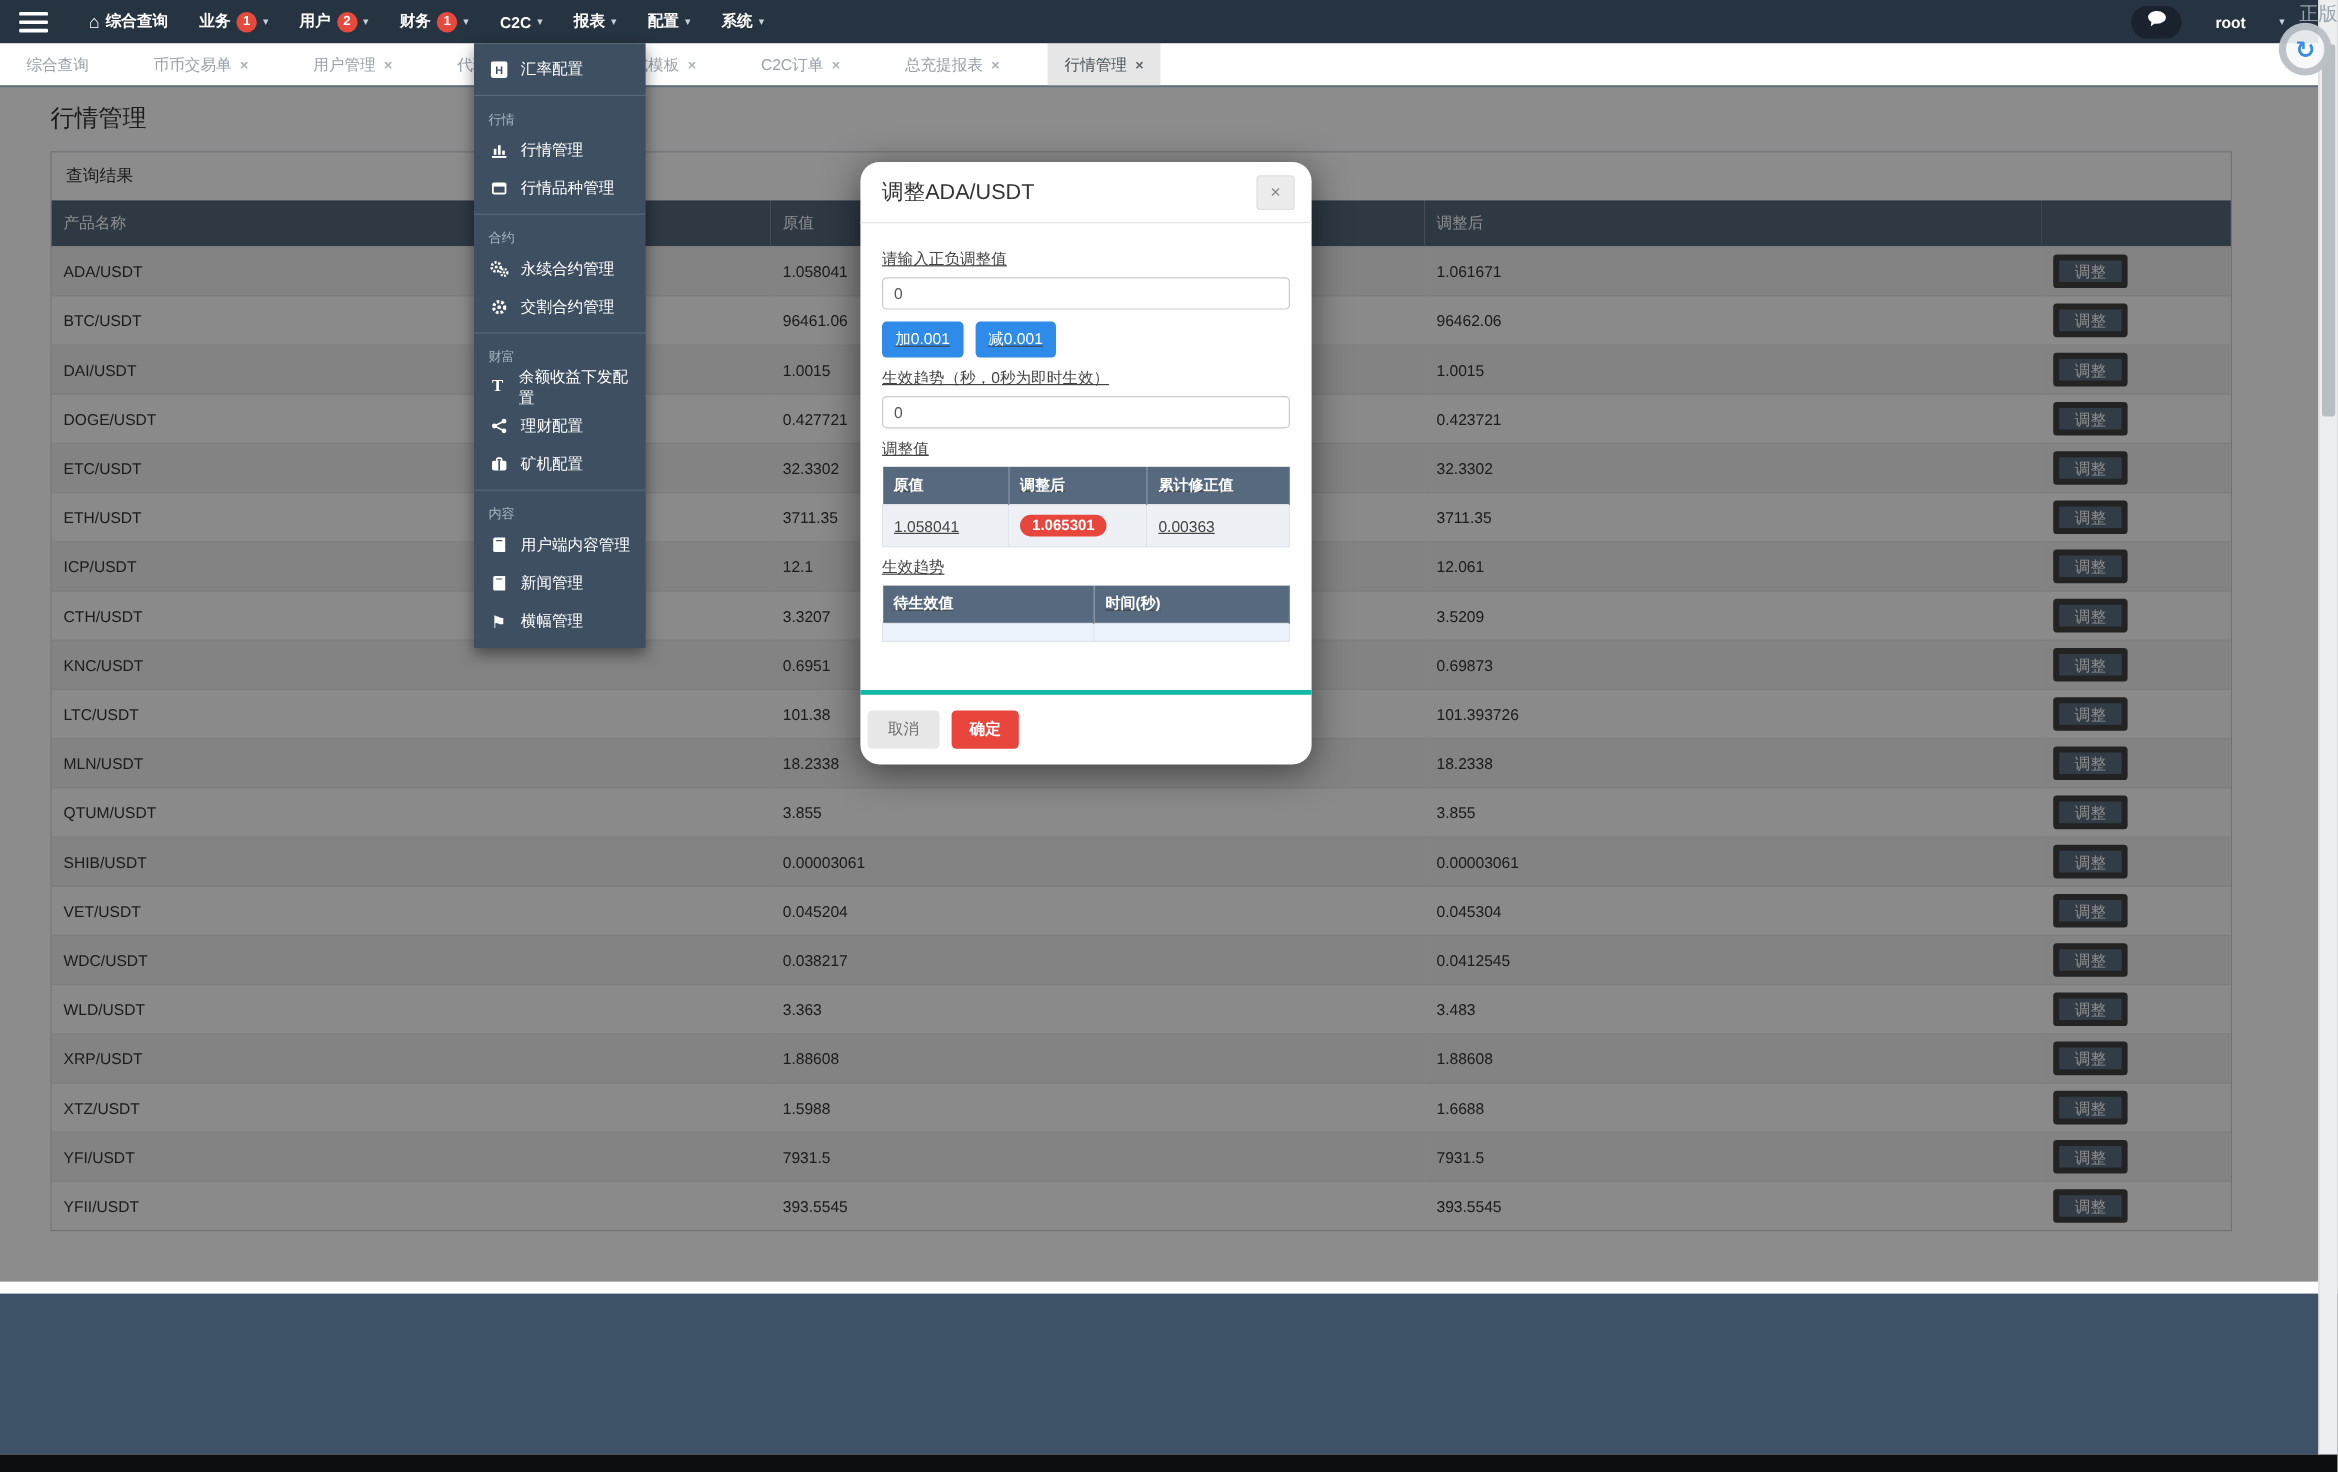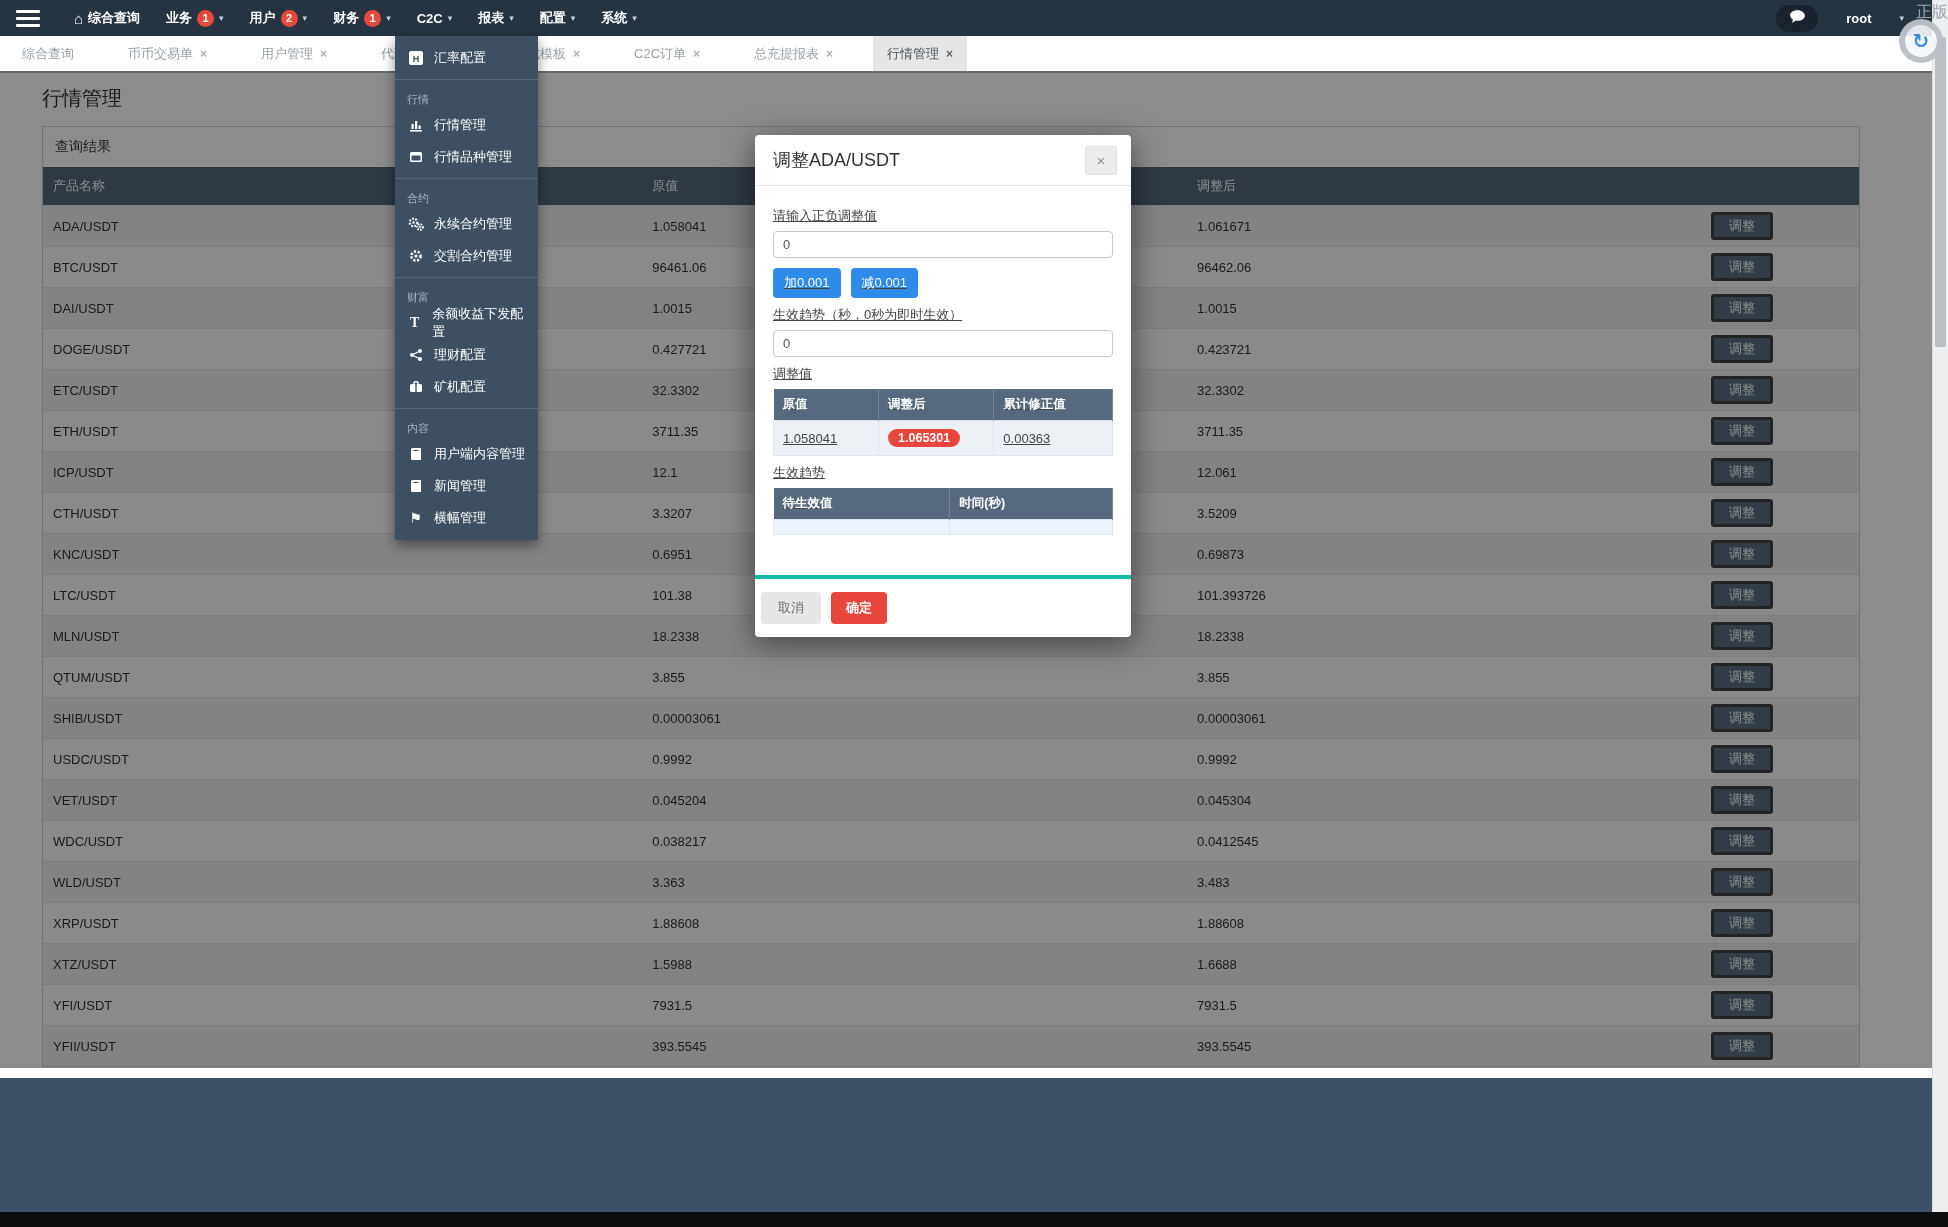--- a/index.html
+++ b/index.html
@@ -32,21 +32,21 @@
   
   .content{position:absolute;top:73px;left:0;width:1932px;height:995px;background:#fff;overflow:hidden;}
   .page-title{font-size:20px;color:#333;margin:12px 0 0 42px;}
   .panel{margin:14px 72px 0 42px;border:1px solid #ccd1d7;background:#fff;}
   .panel-title{padding:11px 12px;font-size:14px;color:#333;}
   table.main{width:100%;border-collapse:collapse;font-size:13px;color:#333;}
   .main thead th{background:#55687c;color:#fff;font-weight:normal;text-align:left;padding:10px;}
   .main tbody td{padding:0 10px;height:40px;border-top:1px solid #e4e4e4;}
   .main tbody tr:nth-child(odd){background:#efefef;}
   .main tbody tr:nth-child(even){background:#fbfbfb;}
-  .adjust-btn{display:block;width:62px;height:28px;background:#5a6d80;border:3px solid #404040;
+  .adjust-btn{display:block;width:62px;height:28px;background:#5a6d80;border:5px solid #404040;
               border-radius:3px;color:#fff;font-size:13px;cursor:pointer;}
   .backdrop{position:absolute;top:73px;left:0;width:1932px;height:995px;background:rgba(0,0,0,0.45);z-index:150;}
   .white-strip{position:absolute;top:1068px;left:0;width:1932px;height:10px;background:#fff;}
   .footer{position:absolute;top:1078px;left:0;width:1948px;height:134px;background:#3e5267;}
   .bottom-strip{position:absolute;top:1212px;left:0;width:1948px;height:15px;background:#0c0e10;}
   
   .scrollbar{position:absolute;right:0;top:0;width:16px;height:1212px;background:#eceef0;
              border-left:1px solid #dadcde;box-sizing:border-box;z-index:160;}
   .scroll-thumb{position:absolute;top:37px;left:2px;width:11px;height:310px;background:#b9bec3;border-radius:2px;}
   
@@ -57,21 +57,21 @@
   .dd-icon{width:17px;display:flex;justify-content:center;align-items:center;}
   .dd-label{padding:7px 12px 2px;font-size:11px;color:#a8b4bf;}
   .dd-divider{height:1px;background:rgba(255,255,255,0.14);margin:5px 0;}
   
   .refresh-float{position:absolute;left:1899px;top:19px;width:44px;height:44px;border-radius:50%;
                  background:rgba(245,247,248,0.92);border:6px solid rgba(150,158,166,0.6);box-sizing:border-box;
                  z-index:400;display:flex;align-items:center;justify-content:center;color:#3a8de0;
                  font-size:20px;font-weight:bold;cursor:pointer;}
   .watermark{position:absolute;right:0;top:2px;font-size:16px;color:#98a2ac;z-index:410;}
   
-  .modal{position:absolute;left:755px;top:135px;width:376px;background:#fff;border-radius:4px;
+  .modal{position:absolute;left:717px;top:135px;width:376px;background:#fff;border-radius:16px;
          box-shadow:0 6px 30px rgba(0,0,0,0.5);z-index:300;font-size:13px;color:#444;}
   .modal-header{position:relative;padding:13px 18px;border-bottom:1px solid #e5e5e5;}
   .modal-title{font-size:18px;color:#333;}
   .modal-close{position:absolute;right:14px;top:11px;width:30px;height:27px;background:#ececec;
                border:1px solid #e0e0e0;border-radius:3px;color:#8a8a8a;font-size:15px;display:flex;
                align-items:center;justify-content:center;cursor:pointer;}
   .modal-body{padding:13px 18px 0;text-decoration:underline;}
   .m-label{margin:8px 0 6px;color:#444;}
   .m-input{width:100%;height:27px;border:1px solid #c9c9c9;border-radius:4px;padding:0 9px;
            box-sizing:border-box;font-size:13px;color:#555;}
@@ -302,28 +302,20 @@
           </tr>
           <tr>
             <td>SHIB/USDT</td>
             <td>0.00003061</td>
             <td>0.00003061</td>
             <td>
               <button class="adjust-btn">调整</button>
             </td>
           </tr>
           <tr>
-            <td>USDC/USDT</td>
-            <td>0.9992</td>
-            <td>0.9992</td>
-            <td>
-              <button class="adjust-btn">调整</button>
-            </td>
-          </tr>
-          <tr>
             <td>VET/USDT</td>
             <td>0.045204</td>
             <td>0.045304</td>
             <td>
               <button class="adjust-btn">调整</button>
             </td>
           </tr>
           <tr>
             <td>WDC/USDT</td>
             <td>0.038217</td>

